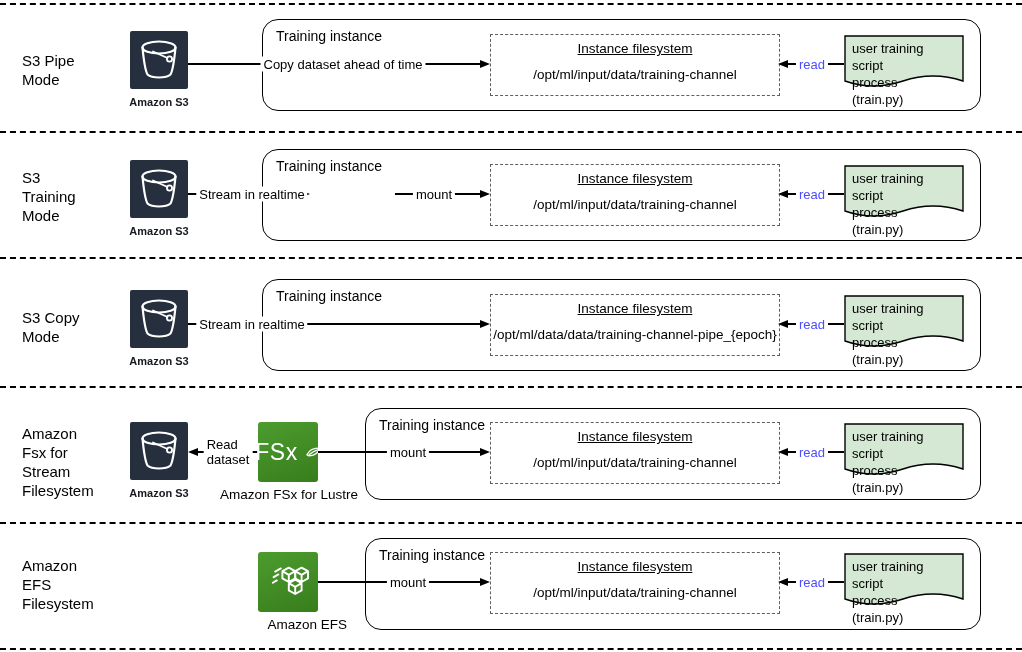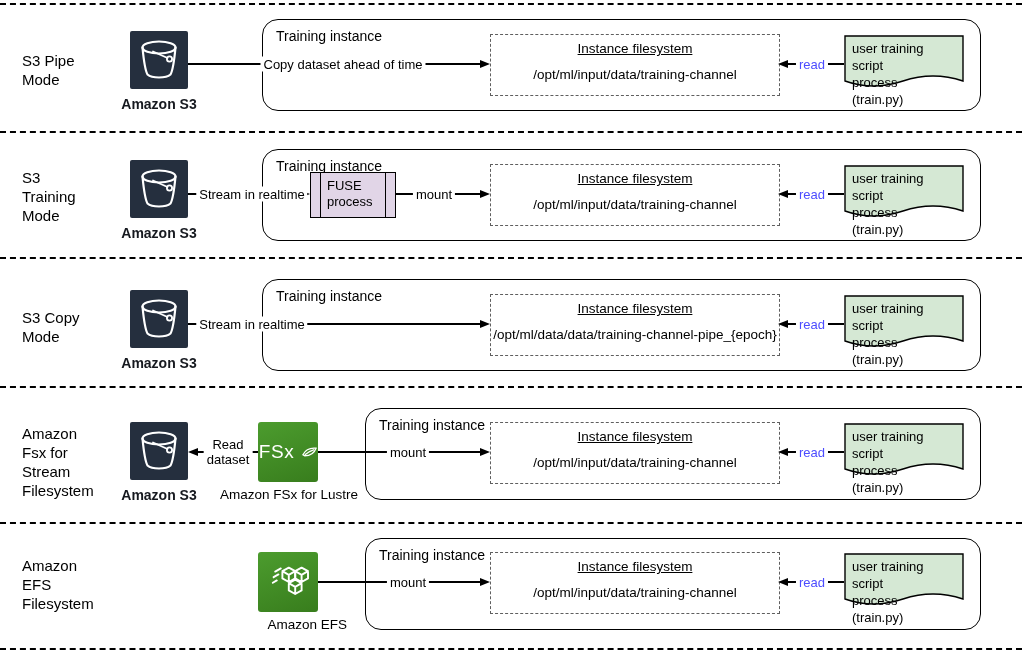--- a/index.html
+++ b/index.html
@@ -6,39 +6,39 @@
   body{font-family:"Liberation Sans",sans-serif;color:#000;}
   #canvas{position:relative;width:1022px;height:652px;background:#fff;overflow:hidden;}
 
   .sep{position:absolute;left:0;width:1022px;height:0;border-top:2px dashed #000;}
 
   .rlabel{position:absolute;font-size:15px;line-height:19px;white-space:nowrap;}
   .rlabel span{display:block;}
 
   .s3icon{position:absolute;width:58px;height:58px;background:#252F3E;border-radius:2px;}
   .s3icon svg{display:block;width:58px;height:58px;}
-  .iconlabel{position:absolute;width:100px;text-align:center;font-size:14px;font-weight:bold;color:#16191f;}
+  .iconlabel{position:absolute;width:100px;text-align:center;font-size:11px;font-weight:bold;color:#16191f;}
 
   .greenicon{position:absolute;width:60px;height:60px;border-radius:3px;
              background:linear-gradient(160deg,#4c9c2e 0%,#387d1d 100%);
              display:flex;align-items:center;justify-content:center;}
-  .fsxtext{color:#fff;font-size:19px;letter-spacing:.5px;display:flex;align-items:center;gap:6px;}
+  .fsxtext{color:#fff;font-size:23px;letter-spacing:.5px;display:flex;align-items:center;gap:6px;}
   .greenlabel{position:absolute;text-align:right;font-size:13.5px;white-space:nowrap;}
 
   .tbox{position:absolute;border:1px solid #000;border-radius:16px;background:#fff;}
   .tbtitle{position:absolute;left:13px;top:8px;font-size:14px;}
 
   .hl{position:absolute;height:1.5px;background:#000;}
   .ahr{position:absolute;width:0;height:0;border-top:4.5px solid transparent;
        border-bottom:4.5px solid transparent;border-left:10px solid #000;}
   .ahl{position:absolute;width:0;height:0;border-top:4.5px solid transparent;
        border-bottom:4.5px solid transparent;border-right:10px solid #000;}
 
   .llabel{position:absolute;transform:translate(-50%,-50%);background:#fff;
-          padding:0 3px;font-size:13px;white-space:nowrap;text-align:center;line-height:15px;}
+          padding:0 3px;font-size:13px;white-space:nowrap;text-align:left;line-height:15px;}
   .readlbl{color:#4D4DFF;}
 
   .fsbox{position:absolute;width:288px;height:60px;border:1.5px dashed #5f5f5f;background:#fff;
          display:flex;flex-direction:column;align-items:center;}
   .fstitle{font-size:13.5px;text-decoration:underline;margin-top:6px;}
   .fspath{font-size:13.5px;margin-top:11px;}
 
   .fuse{position:absolute;width:84px;height:44px;background:#E1D5E7;border:1px solid #000;}
   .fusebar{position:absolute;top:0;bottom:0;width:1.2px;background:#000;}
   .fusetext{position:absolute;left:16px;top:5px;font-size:13px;line-height:16px;}
@@ -118,28 +118,20 @@
   <div class="iconlabel" style="left:109px;top:225px;">Amazon S3</div>
 
   <div class="tbox" style="left:262px;top:149px;width:717px;height:90px;">
     <div class="tbtitle">Training instance</div>
   </div>
 
   <div class="hl" style="left:188px;top:193.2px;width:112px;"></div>
   <div class="ahr" style="left:300px;top:189.5px;"></div>
   <div class="llabel" style="left:252px;top:194px;">Stream in realtime</div>
 
-  <div class="fuse" style="left:310px;top:172px;">
-    <div class="fusebar" style="left:9px;"></div>
-    <div class="fusebar" style="right:9px;"></div>
-    <div class="fusetext">
-      <span>FUSE</span>
-      <span>process</span>
-    </div>
-  </div>
 
   <div class="hl" style="left:395px;top:193.2px;width:85px;"></div>
   <div class="ahr" style="left:480px;top:189.5px;"></div>
   <div class="llabel" style="left:434px;top:194px;">mount</div>
 
   <div class="fsbox" style="left:490px;top:164px;">
     <div class="fstitle">Instance filesystem</div>
     <div class="fspath">/opt/ml/input/data/training-channel</div>
   </div>
 

